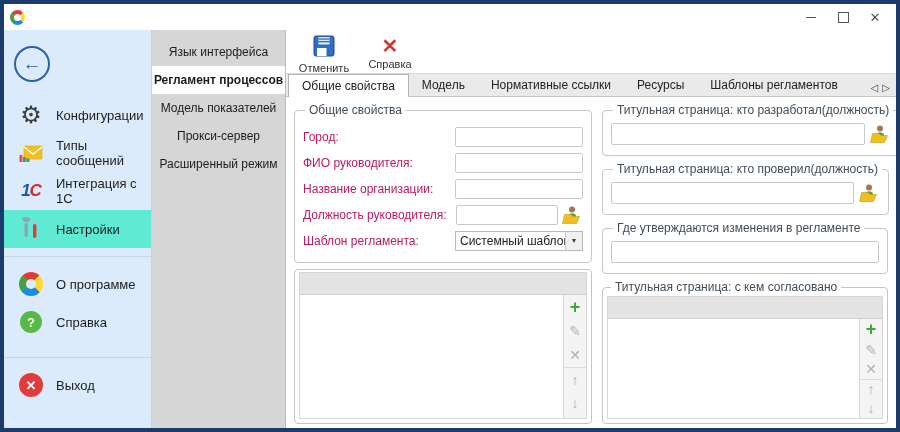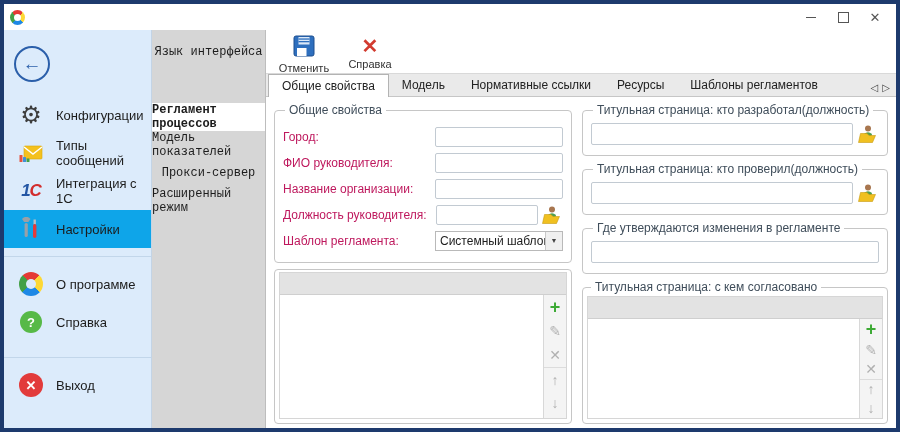--- a/index.html
+++ b/index.html
@@ -14,36 +14,36 @@
   .wc { width:22px; height:18px; display:flex; align-items:center; justify-content:center; color:#555; font-size:13px; cursor:default; }
   .wc-min::before { content:""; width:10px; height:0; border-top:1.5px solid #555; }
   .wc-max::before { content:""; width:9px; height:9px; border:1.5px solid #555; }
 
   .body { flex:1; display:flex; min-height:0; }
 
   
   .sidebar { width:148px; background:#dcebfb; border-right:1px solid #c3d4e6; display:flex; flex-direction:column; padding-top:8px; flex:0 0 auto; }
   .back-btn { width:36px; height:36px; border:2px solid #2b5faa; border-radius:50%; margin:8px 0 14px 10px; display:flex; align-items:center; justify-content:center; color:#2b5faa; font-size:19px; font-weight:bold; background:transparent; cursor:pointer; }
   .sb-item { height:38px; display:flex; align-items:center; gap:12px; padding-left:14px; cursor:pointer; font-size:13px; color:#1c1c1c; }
-  .sb-item.sel { background:#0ea5e9; }
+  .sb-item.sel { background:#5eead4; }
   .sb-sep { height:1px; background:#c2d6ea; margin:8px 0; }
   .sb-ico { width:26px; display:flex; align-items:center; justify-content:center; flex:0 0 auto; }
   .ico-gear { font-size:24px; color:#3d3d3d; line-height:1; }
   .ico-1c { font-weight:bold; font-style:italic; font-size:17px; letter-spacing:-1px; }
   .ico-1c .n1 { color:#2456a4; } .ico-1c .nc { color:#d22d2d; }
   .ring { width:24px; height:24px; border-radius:50%; background:conic-gradient(from -45deg,#e53935 0 25%,#fdd835 25% 50%,#1e88e5 50% 75%,#43a047 75% 100%); position:relative; }
   .ring::after { content:""; position:absolute; left:7px; top:7px; width:10px; height:10px; border-radius:50%; background:#dcebfb; }
   .circ { width:22px; height:22px; border-radius:50%; display:flex; align-items:center; justify-content:center; color:#fff; font-weight:bold; font-size:13px; }
   .circ.help { background:#57b947; }
   .circ.exit { background:#e23b3b; width:24px; height:24px; }
 
   
-  .submenu { width:114px; background:#d6d6d6; border-right:1px solid #bdbdbd; padding-top:8px; flex:0 0 auto;font-family:Liberation Mono, monospace; }
+  .submenu { width:134px; background:#d6d6d6; border-right:1px solid #bdbdbd; padding-top:8px; flex:0 0 auto; }
   .sm-item { height:28px; display:flex; align-items:center; justify-content:center; font-size:12px; color:#1c1c1c; cursor:pointer; }
-  .sm-item.sel { background:#fff; font-weight:bold;margin-top:37px; }
+  .sm-item.sel { background:#fff; font-weight:bold; }
 
   
   .main { flex:1; display:flex; flex-direction:column; background:#fff; min-width:0; }
   .toolbar { height:44px; display:flex; align-items:flex-start; gap:6px; padding:3px 0 0 8px; border-bottom:1px solid #d9d9d9; flex:0 0 auto; }
   .tb-btn { width:60px; display:flex; flex-direction:column; align-items:center; gap:1px; cursor:pointer; padding-top:2px; }
   .tb-btn .lbl { font-size:11px; color:#333; }
   .cancel-x { color:#d23b2f; font-size:20px; font-weight:bold; line-height:22px; }
 
   .tabbar { height:23px; background:#eaeaea; border-bottom:1px solid #c6c6c6; display:flex; align-items:flex-end; padding-left:2px; flex:0 0 auto; }
   .tab { font-size:12px; color:#222; padding:0 13px; line-height:21px; cursor:pointer; }

